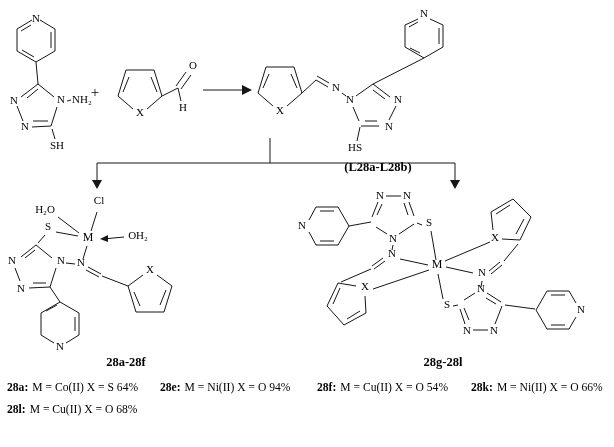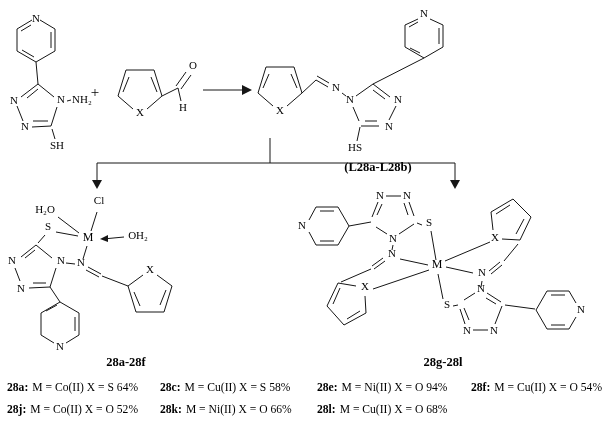--- a/index.html
+++ b/index.html
@@ -259,21 +259,19 @@
     <text x="481" y="292">N</text>
     <text x="482" y="276">N</text>
     <text x="495" y="241">X</text>
     <text x="581" y="313">N</text>
     <text x="443" y="366" class="lbl">28g-28l</text>
   </g>
 </svg>
 
   <div class="compounds">
     <div class="cell"><b>28a:</b><span>M = Co(II) X = S 64%</span></div>
-    <div class="cell"><b>28c:</b><span>M = Cu(II) X = S 58%</span></div>
     <div class="cell"><b>28e:</b><span>M = Ni(II) X = O 94%</span></div>
     <div class="cell"><b>28f:</b><span>M = Cu(II) X = O 54%</span></div>
-    <div class="cell"><b>28j:</b><span>M = Co(II) X = O 52%</span></div>
     <div class="cell"><b>28k:</b><span>M = Ni(II) X = O 66%</span></div>
     <div class="cell"><b>28l:</b><span>M = Cu(II) X = O 68%</span></div>
   </div>
 
 </div>
 
 </body></html>

